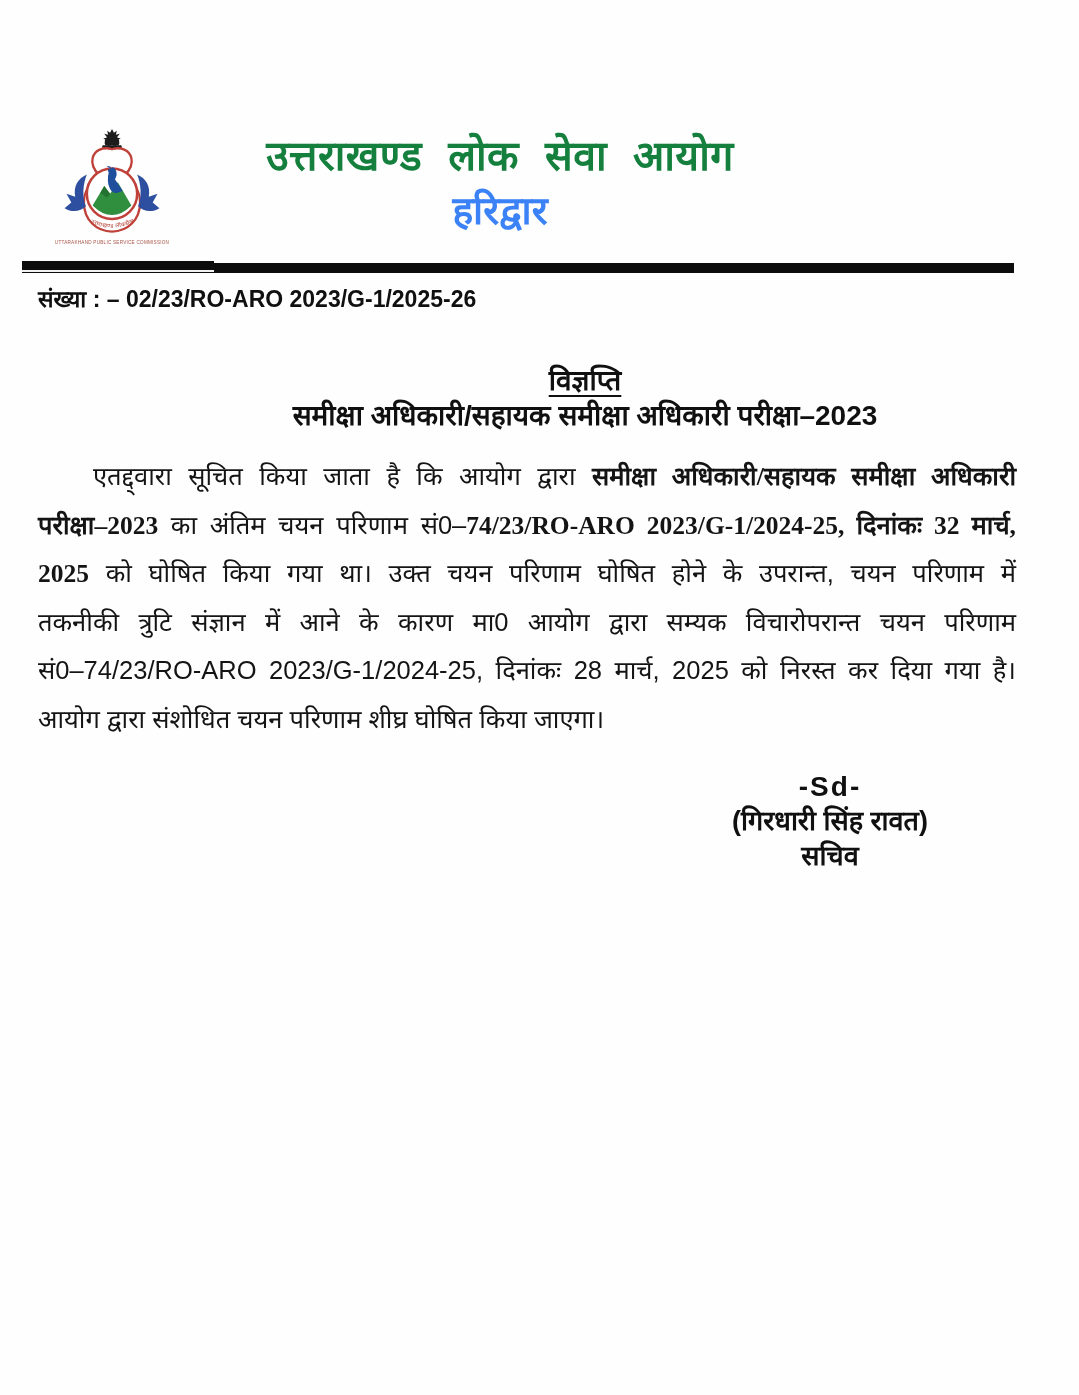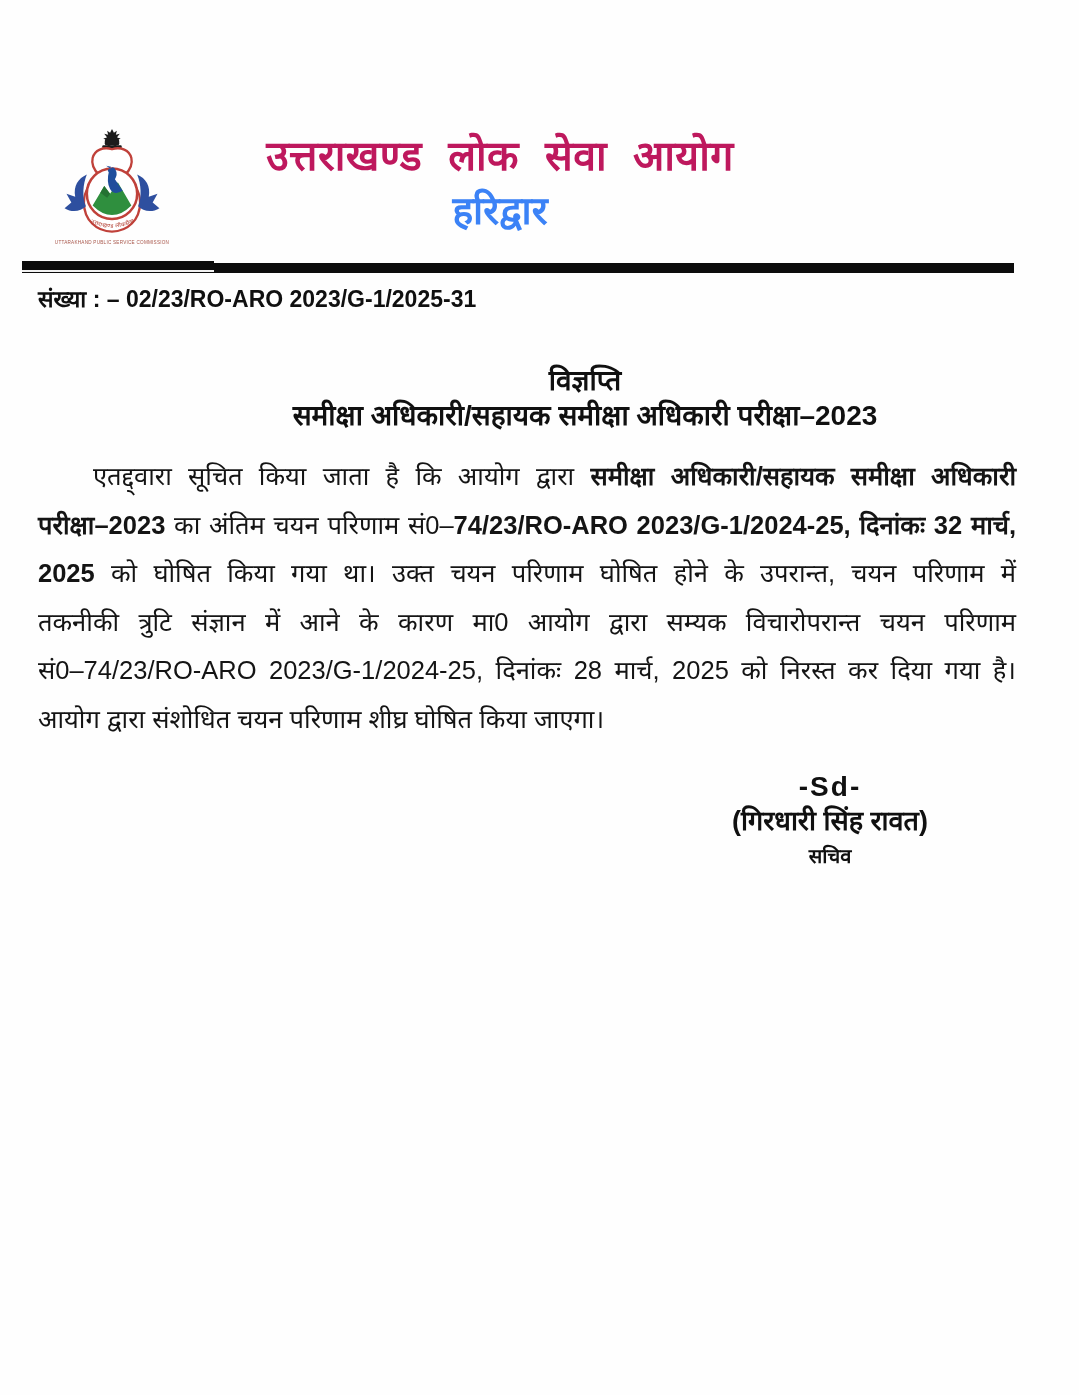--- a/index.html
+++ b/index.html
@@ -11,21 +11,21 @@
     position:relative;
     overflow:hidden;
   }
   .page{position:absolute;inset:0;background:#fefefe;}
 
   
   .logo{position:absolute;left:52px;top:126px;width:120px;height:122px;}
   .org-name{
     position:absolute;left:150px;top:130px;width:700px;
     text-align:center;font-size:41px;font-weight:700;line-height:52px;
-    word-spacing:14px;letter-spacing:.5px;color:#be185d;
+    word-spacing:14px;letter-spacing:.5px;color:#15803d;
   }
   .org-city{
     position:absolute;left:150px;top:186px;width:700px;
     text-align:center;font-size:39px;font-weight:700;line-height:50px;color:#3b82f6;
   }
 
   
   .rule-main{position:absolute;left:22px;top:263px;width:992px;height:10px;background:#0c0c0c;}
   .rule-notch{position:absolute;left:22px;top:270px;width:192px;height:2px;background:#f2f2f2;}
   .rule-left{position:absolute;left:22px;top:261px;width:192px;height:3px;background:#0c0c0c;}
@@ -36,47 +36,47 @@
     display:flex;justify-content:space-between;align-items:baseline;
     font-size:23px;font-weight:700;line-height:30px;color:#101010;
   }
 
   
   .notice-title{
     position:absolute;left:85px;top:364px;width:1000px;
     text-align:center;font-size:28px;font-weight:700;line-height:34px;
     color:#101010;
   }
-  .notice-title span{text-underline-offset:5px;text-decoration-thickness:2px;}
+  .notice-title span{text-decoration:underline;text-underline-offset:5px;text-decoration-thickness:2px;}
   .notice-subtitle{
     position:absolute;left:85px;top:398px;width:1000px;
     text-align:center;font-size:28px;font-weight:700;line-height:36px;color:#101010;
   }
 
   
   .body-par{
     position:absolute;left:38px;top:452px;width:978px;
     font-size:25.5px;color:#141414;
   }
   .bline{
     height:48.5px;line-height:48.5px;white-space:nowrap;
     text-align:justify;text-align-last:justify;-moz-text-align-last:justify;
   }
   .bline.indent{padding-left:55px;}
   .bline.last{text-align:right;text-align-last:left;-moz-text-align-last:left;}
-  .b{font-weight:700;}
+  .b{font-weight:700;font-family:Liberation Serif, serif;}
 
   
   .sig{
     position:absolute;left:630px;top:770px;width:400px;
     text-align:center;color:#101010;
   }
   .sig-sd{font-size:28px;font-weight:700;letter-spacing:2px;line-height:34px;}
   .sig-name{font-size:27px;font-weight:600;line-height:35px;}
-  .sig-desig{font-size:20px;font-weight:600;line-height:34px;}
+  .sig-desig{font-size:27px;font-weight:600;line-height:34px;}
 </style>
 </head>
 <body>
 
 <div class="page">
 
   <div class="logo">
     <svg width="120" height="122" viewBox="0 0 120 126" xmlns="http://www.w3.org/2000/svg">
 
       <g fill="#1c1c1c">
@@ -118,21 +118,21 @@
   </div>
 
   <div class="org-name">उत्तराखण्ड लोक सेवा आयोग</div>
   <div class="org-city">हरिद्वार</div>
 
   <div class="rule-left"></div>
   <div class="rule-main"></div>
   <div class="rule-notch"></div>
 
   <div class="ref-row">
-    <span>संख्या : – 02/23/RO-ARO 2023/G-1/2025-31</span>
+    <span>संख्या : – 02/23/RO-ARO 2023/G-1/2025-26</span>
   </div>
 
   <div class="notice-title">
     <span>विज्ञप्ति</span>
   </div>
   <div class="notice-subtitle">समीक्षा अधिकारी/सहायक समीक्षा अधिकारी परीक्षा–2023</div>
 
   <div class="body-par">
     <div class="bline indent"><span>एतद्द्वारा सूचित किया जाता है कि आयोग द्वारा </span><span class="b">समीक्षा अधिकारी/सहायक समीक्षा अधिकारी</span></div>
     <div class="bline"><span class="b">परीक्षा–2023</span><span> का अंतिम चयन परिणाम सं0–</span><span class="b">74/23/RO-ARO 2023/G-1/2024-25, </span><span class="b">दिनांकः 32 मार्च,</span></div>

